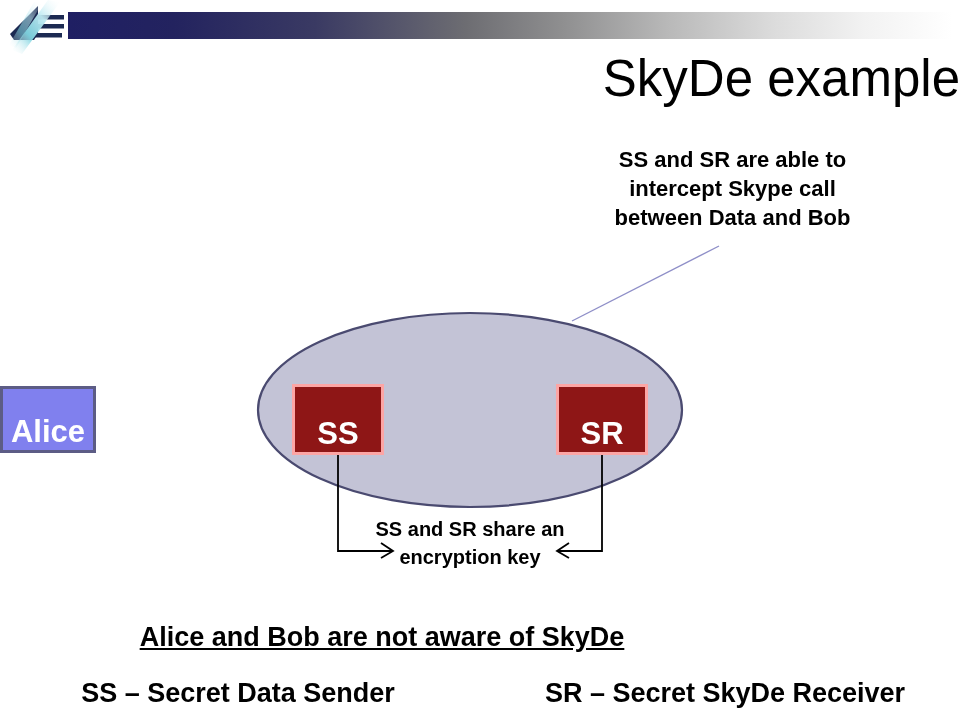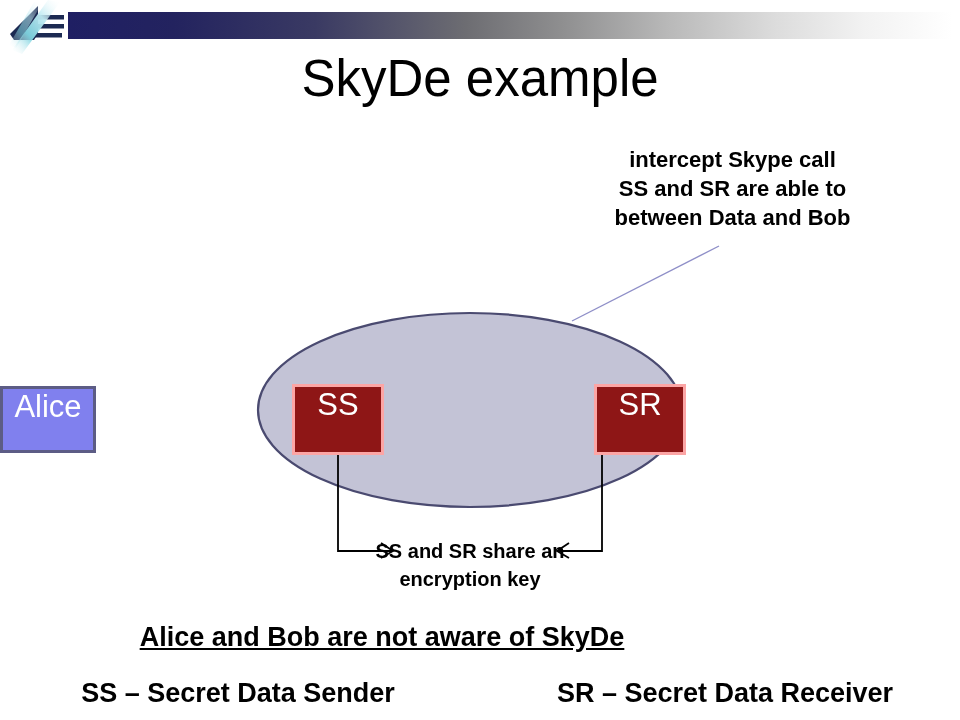--- a/index.html
+++ b/index.html
@@ -43,21 +43,21 @@
     width: 68px;
     height: 58px;
   }
 
   
   #title {
     position: absolute;
     left: 0;
     top: 52px;
     width: 960px;
-    text-align: center;
+    text-align: right;
     font-size: 51px;
     font-weight: normal;
     color: #000000;
     letter-spacing: 0px;
     line-height: 1.05;
   }
 
   
   #annotation-top {
     position: absolute;
@@ -78,52 +78,51 @@
     top: 0;
     width: 960px;
     height: 720px;
   }
 
   
   .node-box {
     position: absolute;
     box-sizing: border-box;
     display: flex;
-    align-items: flex-start;
+    align-items: flex-end;
     justify-content: center;
-    font-weight: normal;
+    font-weight: bold;
     color: #ffffff;
   }
   .endpoint-box {
     background: #8080ee;
     border: 3px solid #5c5c85;
     font-size: 31px;
   }
   .secret-box {
     background: #8e1616;
     border: 3px solid #fca5a5;
     font-size: 31px;
   }
   #box-alice { left: 0px;   top: 386px; width: 96px;  height: 67px; }
   #box-bob   { left: 864px; top: 386px; width: 92px;  height: 67px; }
   #box-ss    { left: 292px; top: 384px; width: 92px;  height: 71px; }
-  #box-sr    { left: 556px; top: 384px; width: 92px;  height: 71px; margin-left: 38px; }
+  #box-sr    { left: 556px; top: 384px; width: 92px;  height: 71px; }
 
   
   #annotation-key {
     position: absolute;
     left: 330px;
     top: 516px;
     width: 280px;
     text-align: center;
     font-size: 20px;
     font-weight: bold;
     color: #000000;
     line-height: 1.38;
-    margin-top: 22px;
   }
 
   
   #footer-note {
     position: absolute;
     left: 0;
     top: 622px;
     width: 764px;
     text-align: center;
     font-size: 27px;
@@ -175,22 +174,22 @@
       <rect x="24" y="24" width="36" height="4.5" fill="#1c2a52"></rect>
       <rect x="22" y="33" width="36" height="4.5" fill="#1c2a52"></rect>
       <polygon points="44,0 56,2 18,54 8,50" fill="url(#streakGrad)"></polygon>
       <polygon points="30,2 38,3 12,48 5,45" fill="url(#streakGrad)" opacity="0.6"></polygon>
     </svg>
   </div>
 
   <div id="title">SkyDe example</div>
 
   <div id="annotation-top">
+    <div>SS and SR are able to</div>
     <div>intercept Skype call</div>
-    <div>SS and SR are able to</div>
     <div>between Data and Bob</div>
   </div>
 
   <svg id="diagram" viewBox="0 0 960 720" xmlns="http://www.w3.org/2000/svg">
 
     <line x1="719" y1="246" x2="572" y2="321" stroke="#8f8fc8" stroke-width="1.4"></line>
 
     <ellipse cx="470" cy="410" rx="212" ry="97" fill="#c3c3d6" stroke="#4a4a70" stroke-width="2.2"></ellipse>
 
     <path d="M 338 455 L 338 551 L 392 551" fill="none" stroke="#000000" stroke-width="1.8"></path>
@@ -213,15 +212,15 @@
   </div>
 
 
   <div id="annotation-key">
     <div>SS and SR share an</div>
     <div>encryption key</div>
   </div>
 
   <div id="footer-note">Alice and Bob are not aware of SkyDe</div>
   <div id="legend-ss">SS – Secret Data Sender</div>
-  <div id="legend-sr">SR – Secret Data Receiver</div>
+  <div id="legend-sr">SR – Secret SkyDe Receiver</div>
 
 </div>
 
 </body></html>

